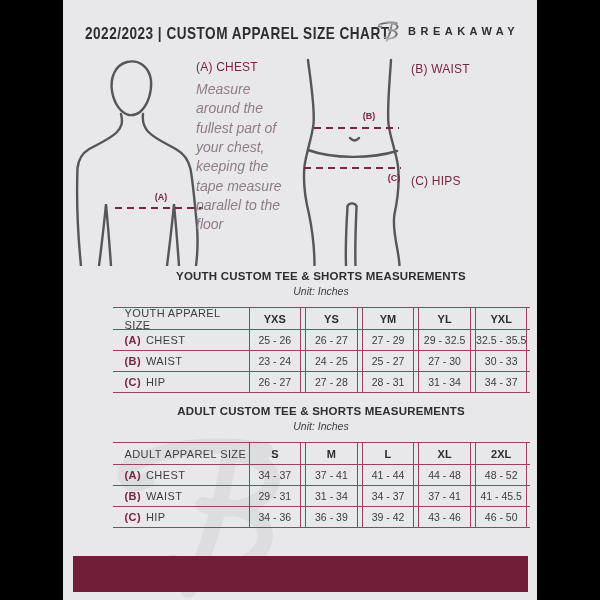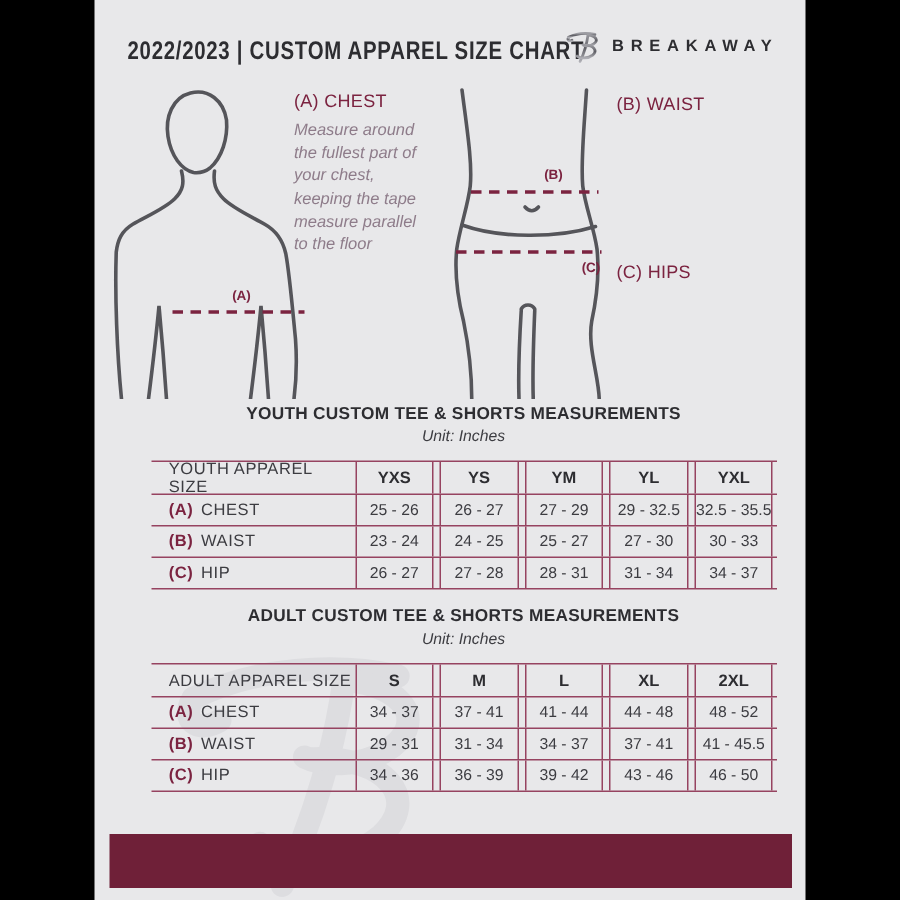--- a/index.html
+++ b/index.html
@@ -18,24 +18,24 @@
 
   
   .diagram-zone { position:absolute; left:0; top:54px; width:100%; height:214px; }
   .torso-svg { position:absolute; left:12px; top:2px; }
   .lower-svg { position:absolute; left:228px; top:2px; }
   .inst { position:absolute; }
   .inst-a { left:133px; top:6px; width:92px; }
   .inst-b { left:348px; top:8px; width:110px; }
   .inst-c { left:348px; top:120px; width:114px; }
   .inst-h { font-size:12px; font-weight:normal; color:#7b2340; letter-spacing:.2px; }
-  .inst-t { margin-top:6px; font-size:11px; font-style:italic; color:#8e7c8a; line-height:1.38; }
-
-  
-  .tbl-block { position:absolute; left:0; width:100%; z-index:1;padding-left:18px; }
+  .inst-t { margin-top:6px; font-size:14px; font-style:italic; color:#8e7c8a; line-height:1.38; }
+
+  
+  .tbl-block { position:absolute; left:12px; width:100%; z-index:1;padding-left:18px; }
   .youth-block { top:270px; }
   .adult-block { top:405px; }
   .tbl-title { text-align:center; font-size:11.5px; font-weight:bold; color:#2d2d31; letter-spacing:.2px; }
   .tbl-unit { text-align:center; font-size:10.5px; font-style:italic; color:#3c3c41; margin-top:3px; }
   .sz-table { margin:10px auto 0 auto; width:417px; }
   .t-row { display:flex; align-items:stretch; height:21px; border-bottom:1.5px solid #964360; }
   .t-row.t-head { height:23px; border-top:1.5px solid #964360; }
   .t-label { width:134px; display:flex; align-items:center; padding-left:12px;
              font-size:11px; color:#3c3c41; letter-spacing:.4px; gap:5px; }
   .t-cell { flex:1; margin:0 2px; border-left:1.5px solid #964360; border-right:1.5px solid #964360;

